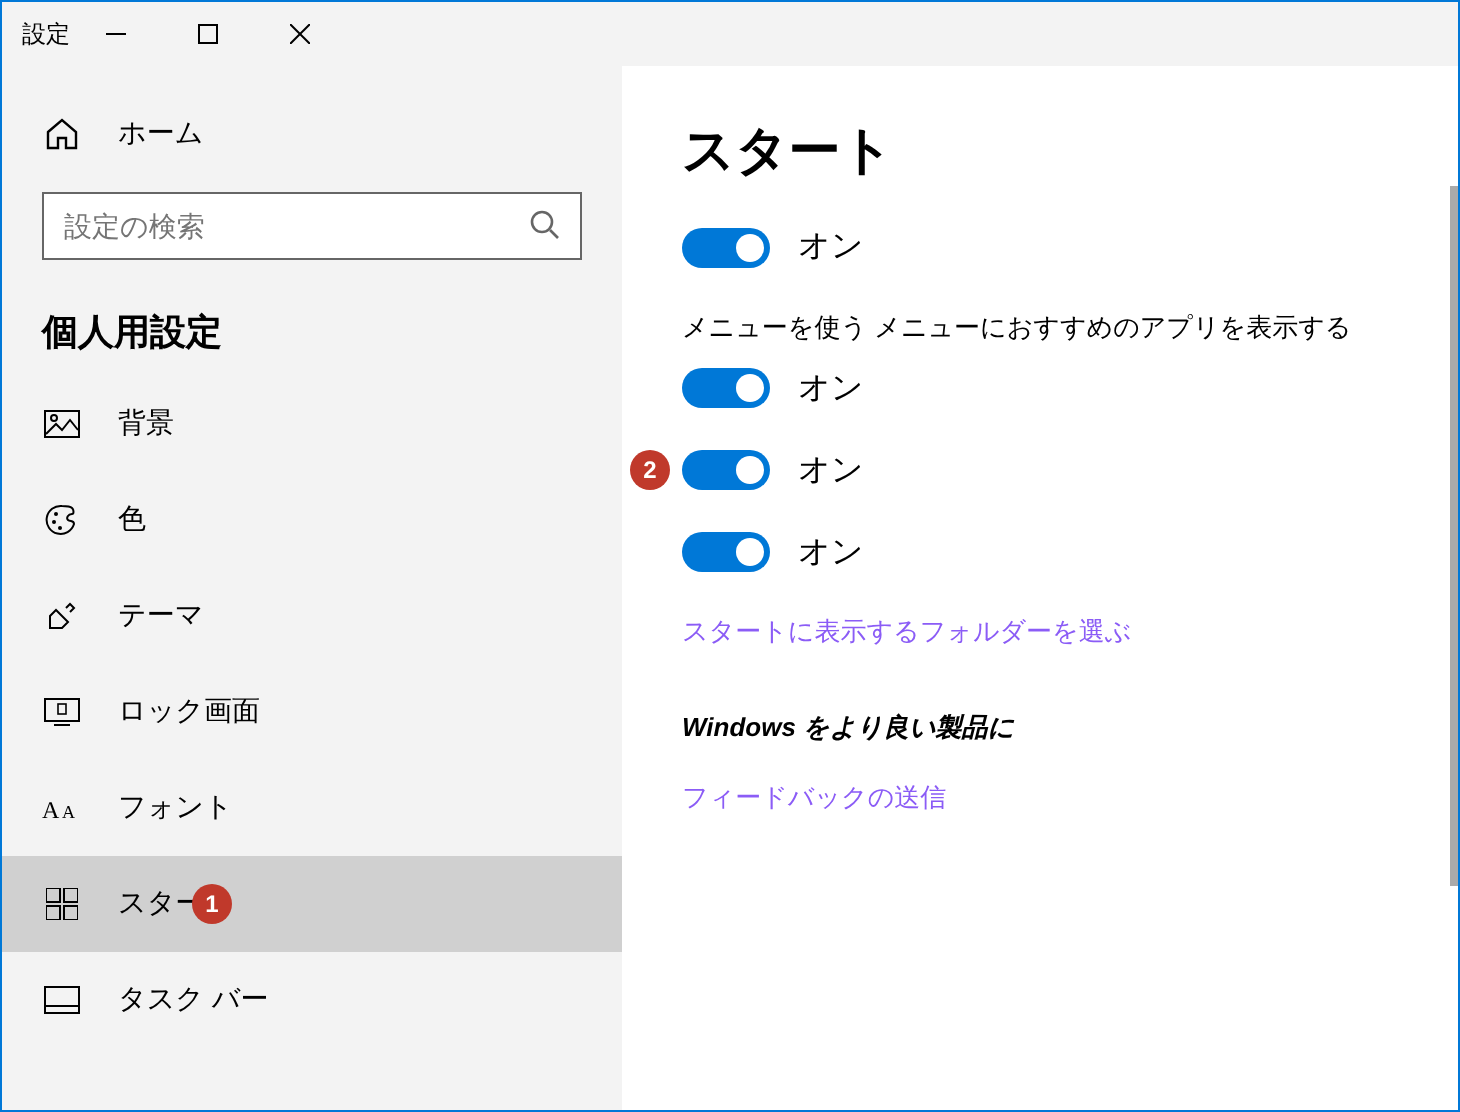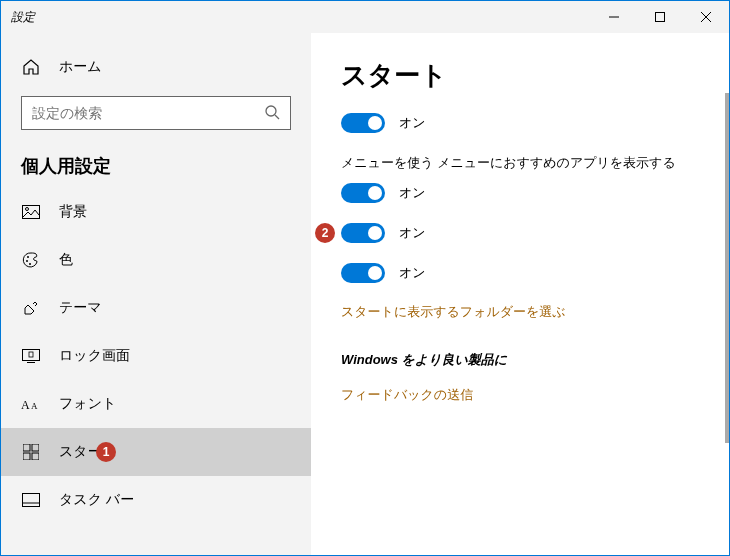--- a/index.html
+++ b/index.html
@@ -1,18 +1,18 @@
 <!DOCTYPE html>
 <html><head>
 <meta charset="utf-8">
 <style>
   * { box-sizing: border-box; margin: 0; padding: 0; }
   body { font-family: "Yu Gothic UI", "Meiryo", sans-serif; font-size: 13px; color: #000; background: #fff; }
   .window { width: 730px; height: 556px; border: 1px solid #0078d7; display: flex; flex-direction: column; position: relative; }
-  .titlebar { height: 32px; display: flex; align-items: center; justify-content: space-between; background: #f3f3f3; font-style: italic; }
+  .titlebar { height: 32px; display: flex; align-items: center; background: #f3f3f3; }
   .titlebar-left { padding-left: 10px; font-size: 12px; }
   .titlebar-right { display: flex; }
   .win-btn { width: 46px; height: 32px; display: flex; align-items: center; justify-content: center; font-family: "Segoe MDL2 Assets", sans-serif; font-size: 10px; }
   .win-btn svg { display: block; }
   .body { flex: 1; display: flex; overflow: hidden; }
   .sidebar { width: 310px; background: #f3f3f3; padding-top: 15px; display: flex; flex-direction: column; }
   .home-row { display: flex; align-items: center; padding: 10px 20px; gap: 18px; font-size: 14px; }
   .home-row .icon { width: 20px; display: flex; justify-content: center; }
   .search-wrap { padding: 10px 20px; }
   .search-box { height: 34px; border: 1px solid #666; background: #fff; display: flex; align-items: center; padding: 0 10px; }
@@ -20,22 +20,22 @@
   .section-title { font-size: 18px; font-weight: bold; padding: 14px 20px 10px; }
   .nav-item { display: flex; align-items: center; padding: 0 20px; height: 48px; gap: 18px; font-size: 14px; cursor: pointer; }
   .nav-item .icon { width: 20px; display: flex; justify-content: center; }
   .nav-item.selected { background: #d0d0d0; }
   .content { flex: 1; padding: 25px 30px; overflow-y: auto; position: relative; }
   .content h1 { font-size: 26px; font-weight: 600; margin-bottom: 20px; }
   .setting-label { font-size: 13px; margin-bottom: 10px; line-height: 1.5; }
   .toggle-row { display: flex; align-items: center; gap: 14px; margin-bottom: 20px; position: relative; }
   .toggle { width: 44px; height: 20px; border-radius: 10px; background: #0078d7; position: relative; flex-shrink: 0; }
   .toggle .knob { position: absolute; right: 3px; top: 3px; width: 14px; height: 14px; background: #fff; border-radius: 50%; }
-  .toggle-text { font-size: 13px; }
-  .link { color: #a16207; font-size: 13px; display: block; margin-top: 17px; margin-bottom: 30px; }
+  .toggle-text { font-size: 16px; }
+  .link { color: #8b5cf6; font-size: 13px; display: block; margin-top: 17px; margin-bottom: 30px; }
   .content h2 { font-size: 13px; font-weight: 600; margin-bottom: 16px; font-style: italic; }
   .badge { position: absolute; width: 20px; height: 20px; background: #c0392b; color: #fff; border-radius: 50%; display: flex; align-items: center; justify-content: center; font-size: 12px; font-weight: bold; z-index: 10; }
   .scrollbar-track { position: absolute; right: 0; top: 0; bottom: 0; width: 4px; background: transparent; }
   .scrollbar-thumb { position: absolute; right: 0; width: 4px; background: #aaa; }
 </style>
 </head>
 <body>
 
 <div class="window">
   <div class="titlebar">

